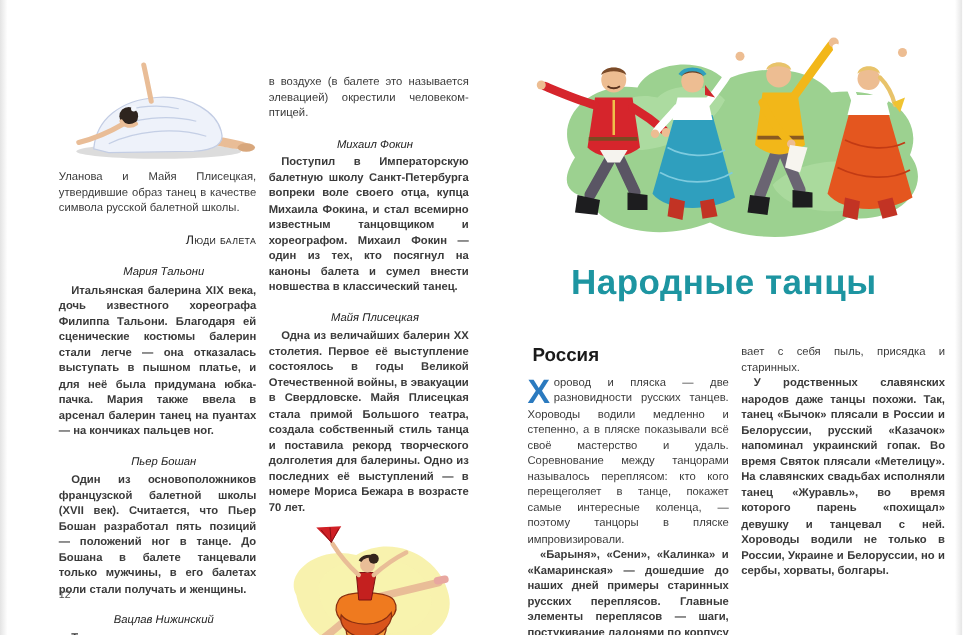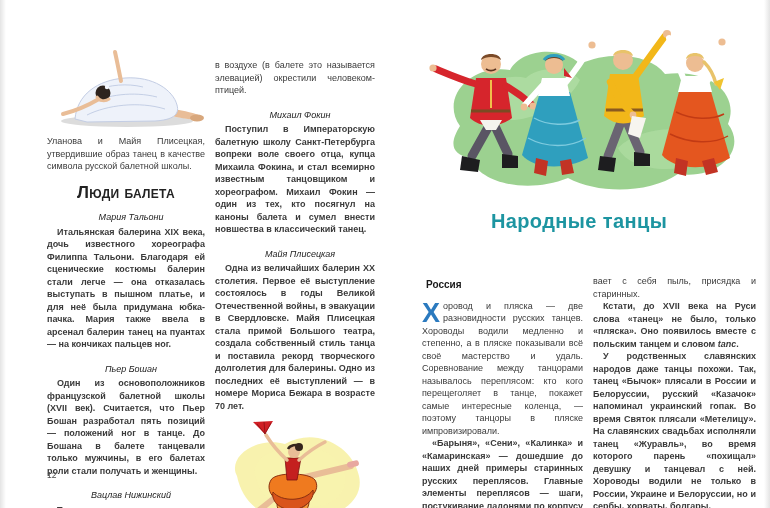--- a/index.html
+++ b/index.html
@@ -9,31 +9,31 @@
   }
   .edge{position:absolute;top:0;bottom:0;width:6px;pointer-events:none;}
   .edge-left{left:0;background:linear-gradient(90deg,#e4e4e4,#ffffff);}
   .edge-right{right:0;background:linear-gradient(270deg,#e4e4e4,#ffffff);}
 
   .col{position:absolute;text-align:justify;font-size:9px;line-height:12.5px;color:#3a3a3a;margin-top:29px;}
   .col p{margin:0;}
   p.ind{text-indent:10px;font-weight:bold;}
   .caption{margin-top:6px;}
   .section-heading{
-    font-weight:bold;font-variant:small-caps;font-size:17px;letter-spacing:.3px;
-    margin:14px 0 4px;color:#222;text-align:center;
+    font-weight:normal;font-variant:small-caps;font-size:10px;letter-spacing:.3px;
+    margin:14px 0 4px;color:#222;text-align:right;
   }
   .sub-title{font-style:italic;margin:12px 0 2px;text-indent:10px;text-align:center;color:#222;}
   .illus{display:block;}
   .chapter-heading{
     position:absolute;left:395px;width:368px;top:210px;text-align:center;
-    font-size:20px;font-weight:bold;color:var(--teal,#1d95a1);letter-spacing:.4px;
+    font-size:28px;font-weight:bold;color:var(--teal,#1d95a1);letter-spacing:.4px;
   }
   .country-heading{
-    font-weight:bold;font-size:10px;color:#1a1a1a;margin:0 0 8px;text-indent:4px;text-align:left;
+    font-weight:bold;font-size:15px;color:#1a1a1a;margin:0 0 8px;text-indent:4px;text-align:left;
   }
   .dropcap{
     float:left;font-size:27px;line-height:22px;font-weight:bold;
     color:var(--blue,#2b7abf);padding:2px 3px 0 0;
   }
   .pagenum{position:absolute;font-size:8.5px;color:#4a4a4a;}
   .pagenum-left{left:47px;top:450px;margin-top:20px;}
   .pagenum-right{left:593px;width:163px;text-align:right;top:468px;}
   .spacer6{height:6px;}
 </style>
@@ -191,17 +191,16 @@
   <div class="chapter-heading">Народные танцы</div>
 
   <div class="col" style="left:422px;top:250px;width:161px;">
     <div class="country-heading">Россия</div>
     <p><span class="dropcap">Х</span><span>оровод и пляска — две разновидности русских танцев. Хороводы водили медленно и степенно, а в пляске показывали всё своё мастерство и удаль. Соревнование между танцорами называлось переплясом: кто кого перещеголяет в танце, покажет самые интересные коленца, — поэтому танцоры в пляске импровизировали.</span></p>
     <p class="ind">«Барыня», «Сени», «Калинка» и «Камаринская» — дошедшие до наших дней примеры старинных русских переплясов. Главные элементы переплясов — шаги, постукивание ладонями по корпусу и бёдрам, как будто танцор оби-</p>
   </div>
 
   <div class="col" style="left:593px;top:246px;width:163px;">
     <p>вает с себя пыль, присядка и старинных.</p>
-    <p class="ind"><span>Кстати, до XVII века на Руси слова «танец» не было, только «пляска». Оно появилось вместе с польским танцем и словом </span><i>tanc</i><span>.</span></p>
     <p class="ind">У родственных славянских народов даже танцы похожи. Так, танец «Бычок» плясали в России и Белоруссии, русский «Казачок» напоминал украинский гопак. Во время Святок плясали «Метелицу». На славянских свадьбах исполняли танец «Журавль», во время которого парень «похищал» девушку и танцевал с ней. Хороводы водили не только в России, Украине и Белоруссии, но и сербы, хорваты, болгары.</p>
   </div>
 
 </div>
 
 </body></html>

